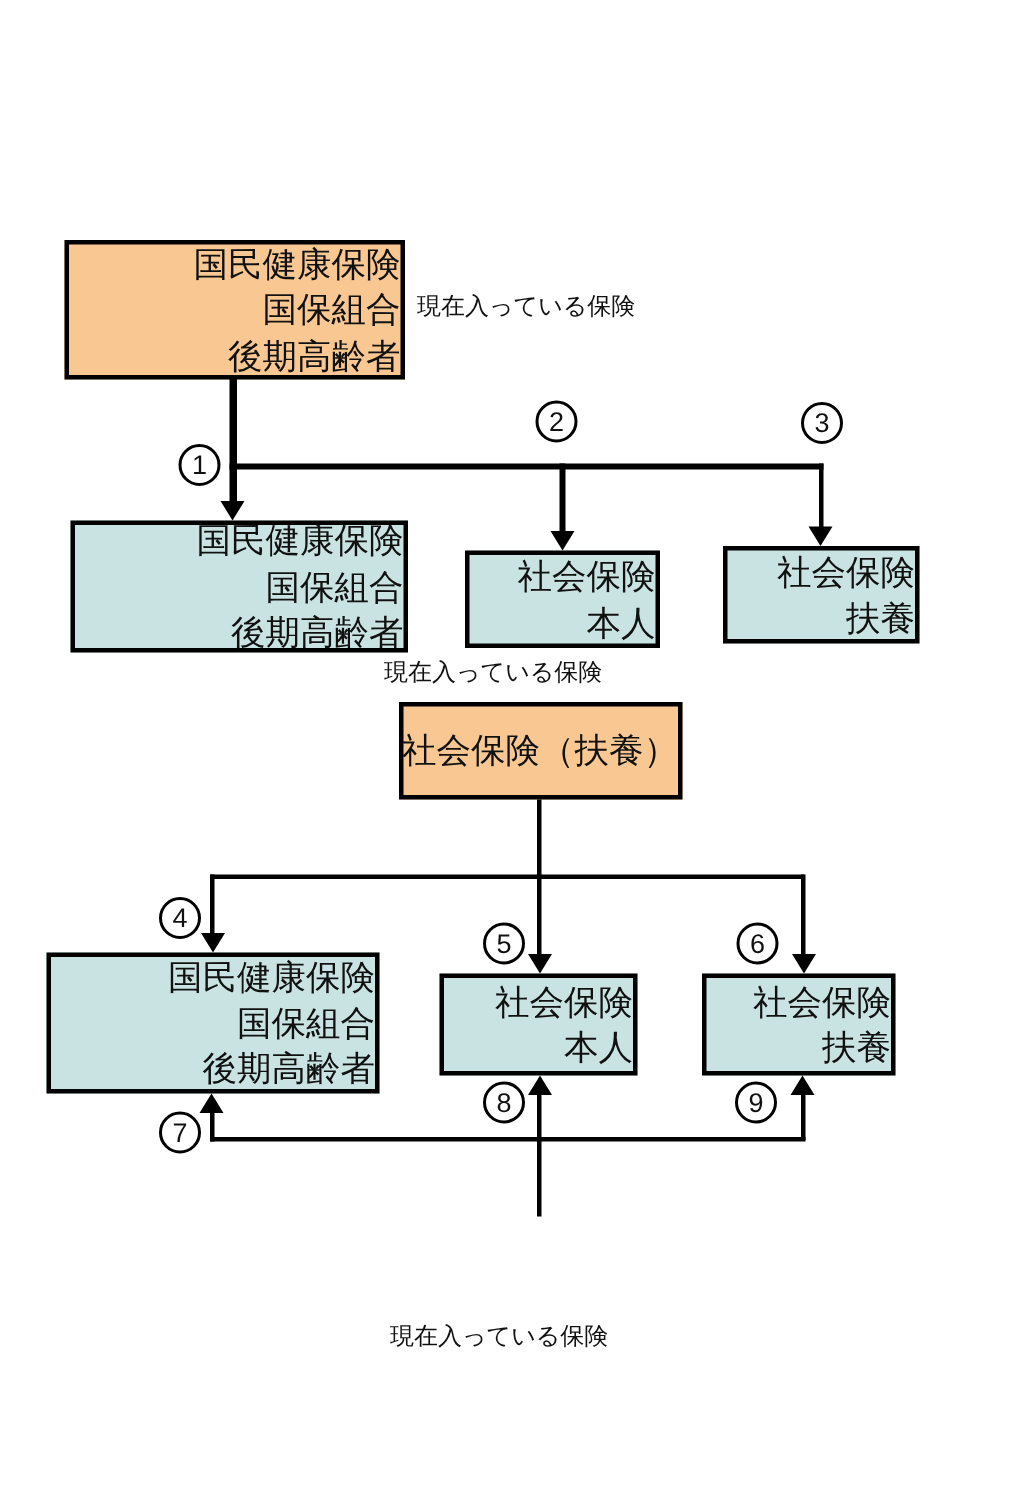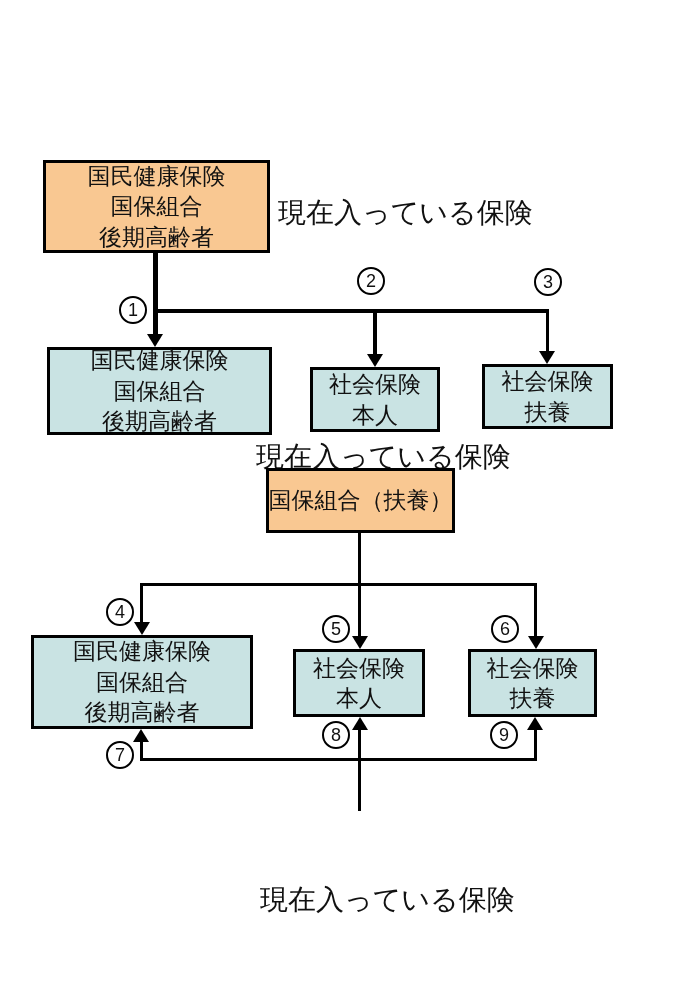--- a/index.html
+++ b/index.html
@@ -2,26 +2,26 @@
 <html style="--orange: #F9C892; --blue: #C9E3E3; --line: #000000;"><head>
 <meta charset="utf-8">
 <style>
   html,body{margin:0;padding:0;background:#fff;}
   #canvas{
     position:relative;width:690px;height:997px;background:#ffffff;overflow:hidden;
     font-family:"Liberation Sans","DejaVu Sans",sans-serif;color:#111;
   }
   .box{
     position:absolute;box-sizing:border-box;border:3px solid #000;
-    display:flex;flex-direction:column;align-items:center;justify-content:center;
+    display:flex;flex-direction:column;align-items:flex-end;justify-content:center;
     text-align:center;font-size:23px;line-height:1.32;white-space:nowrap;
   }
   .orange{background:var(--orange,#F9C892);}
   .blue{background:var(--blue,#C9E3E3);}
-  .annot{position:absolute;font-size:28px;white-space:nowrap;}
+  .annot{position:absolute;font-size:16px;white-space:nowrap;}
   .line{position:absolute;background:var(--line,#000);}
   .arr{position:absolute;width:0;height:0;}
   .arr.down{border-left:8px solid transparent;border-right:8px solid transparent;border-top:13px solid var(--line,#000);}
   .arr.up{border-left:8px solid transparent;border-right:8px solid transparent;border-bottom:13px solid var(--line,#000);}
   .num{
     position:absolute;width:28px;height:28px;border:2px solid #000;border-radius:50%;
     box-sizing:border-box;display:flex;align-items:center;justify-content:center;
     font-size:18px;line-height:1;background:transparent;
   }
 </style>
@@ -58,21 +58,21 @@
     <div>社会保険</div>
     <div>本人</div>
   </div>
   <div class="box blue" style="left:482px;top:364px;width:131px;height:65px;">
     <div>社会保険</div>
     <div>扶養</div>
   </div>
 
   <div class="annot" style="left:256px;top:438px;">現在入っている保険</div>
   <div class="box orange" style="left:266px;top:468px;width:189px;height:65px;">
-    <div>国保組合（扶養）</div>
+    <div>社会保険（扶養）</div>
   </div>
 
   <div class="line" style="left:358px;top:533px;width:3px;height:105px;"></div>
   <div class="arr down" style="left:352px;top:636px;"></div>
   <div class="line" style="left:140px;top:583px;width:396px;height:3px;"></div>
   <div class="line" style="left:140px;top:583px;width:3px;height:41px;"></div>
   <div class="arr down" style="left:134px;top:622px;"></div>
   <div class="line" style="left:534px;top:583px;width:3px;height:54px;"></div>
   <div class="arr down" style="left:528px;top:636px;"></div>
 

